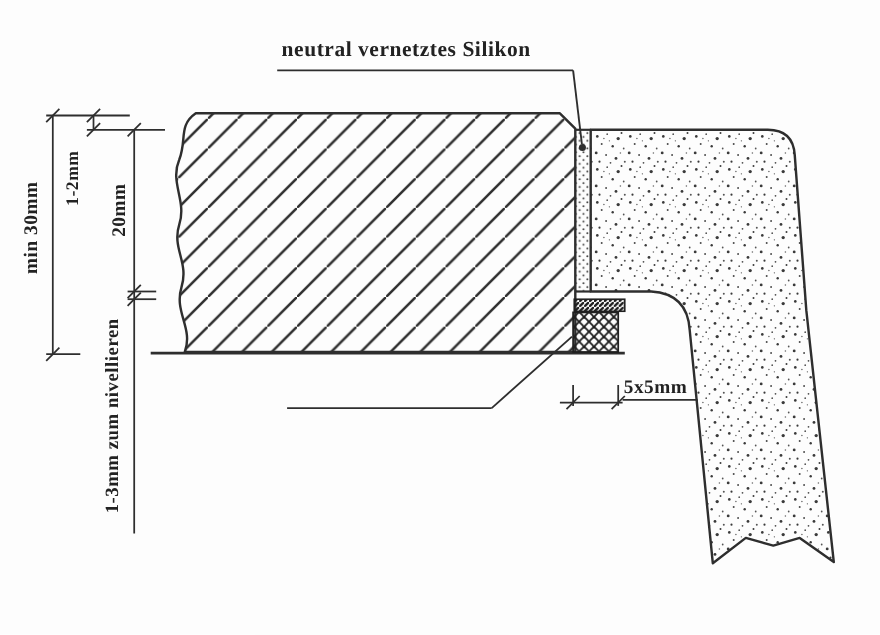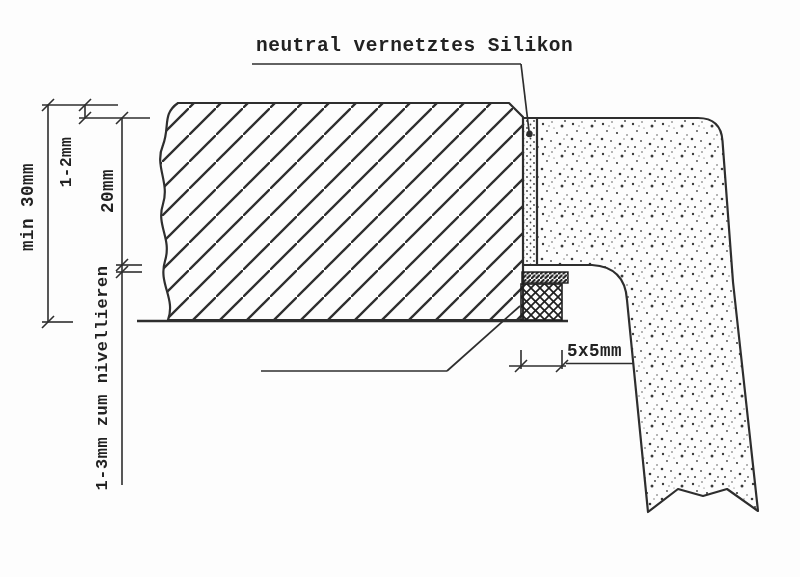--- a/index.html
+++ b/index.html
@@ -1,18 +1,18 @@
 <!DOCTYPE html>
 <html><head>
 <meta charset="utf-8">
 <style>
   html,body{margin:0;padding:0;background:#ffffff;}
   #stage{
     position:relative;width:800px;height:577px;background:#fdfdfd;overflow:hidden;
-    font-family:Liberation Mono, monospace;color:#1e1e1e;
+    font-family:Liberation Serif, serif;color:#1e1e1e;
   }
   #drawing{position:absolute;left:0;top:0;}
   .lbl{
     position:absolute;white-space:nowrap;font-weight:600;color:#222;
     letter-spacing:0.5px;
   }
   .lbl-h{font-size:19.5px;}
   .lbl-dim{font-size:17.5px;}
   .vtext{
     position:absolute;white-space:nowrap;font-weight:600;color:#222;

